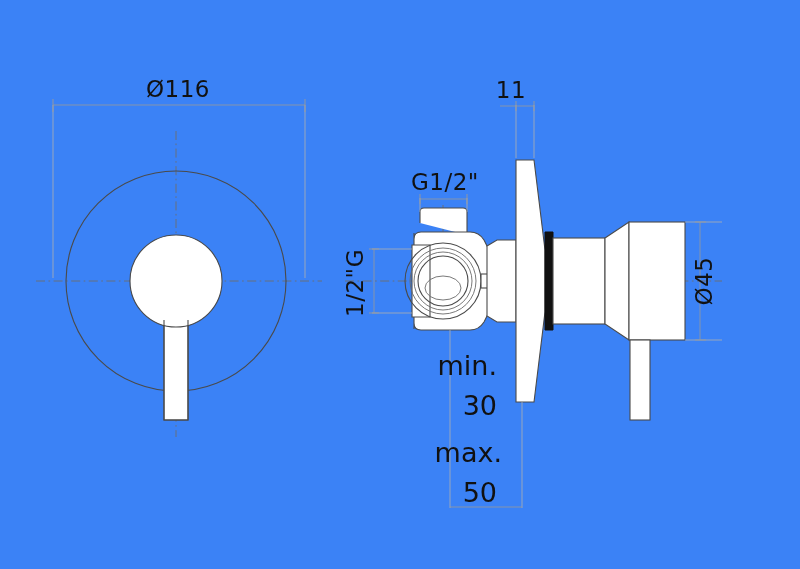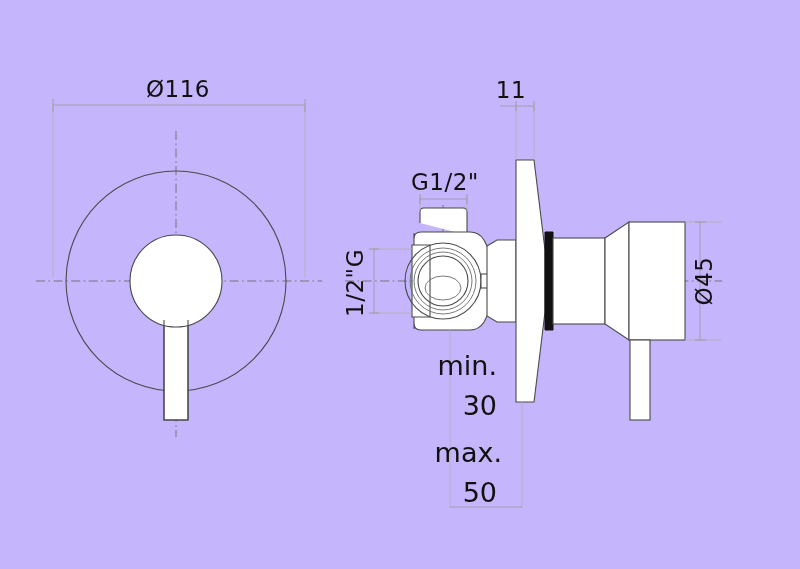--- a/index.html
+++ b/index.html
@@ -7,21 +7,21 @@
     padding: 0;
     background: #ffffff;
   }
   body {
     font-family: "DejaVu Sans", sans-serif;
   }
   #drawing-root {
     position: relative;
     width: 800px;
     height: 569px;
-    background: #c4b5fd;
+    background: #3b82f6;
     overflow: hidden;
   }
   svg#tech-drawing {
     display: block;
     width: 800px;
     height: 569px;
   }
   .outline {
     fill: none;
     stroke: #4a4a4a;

